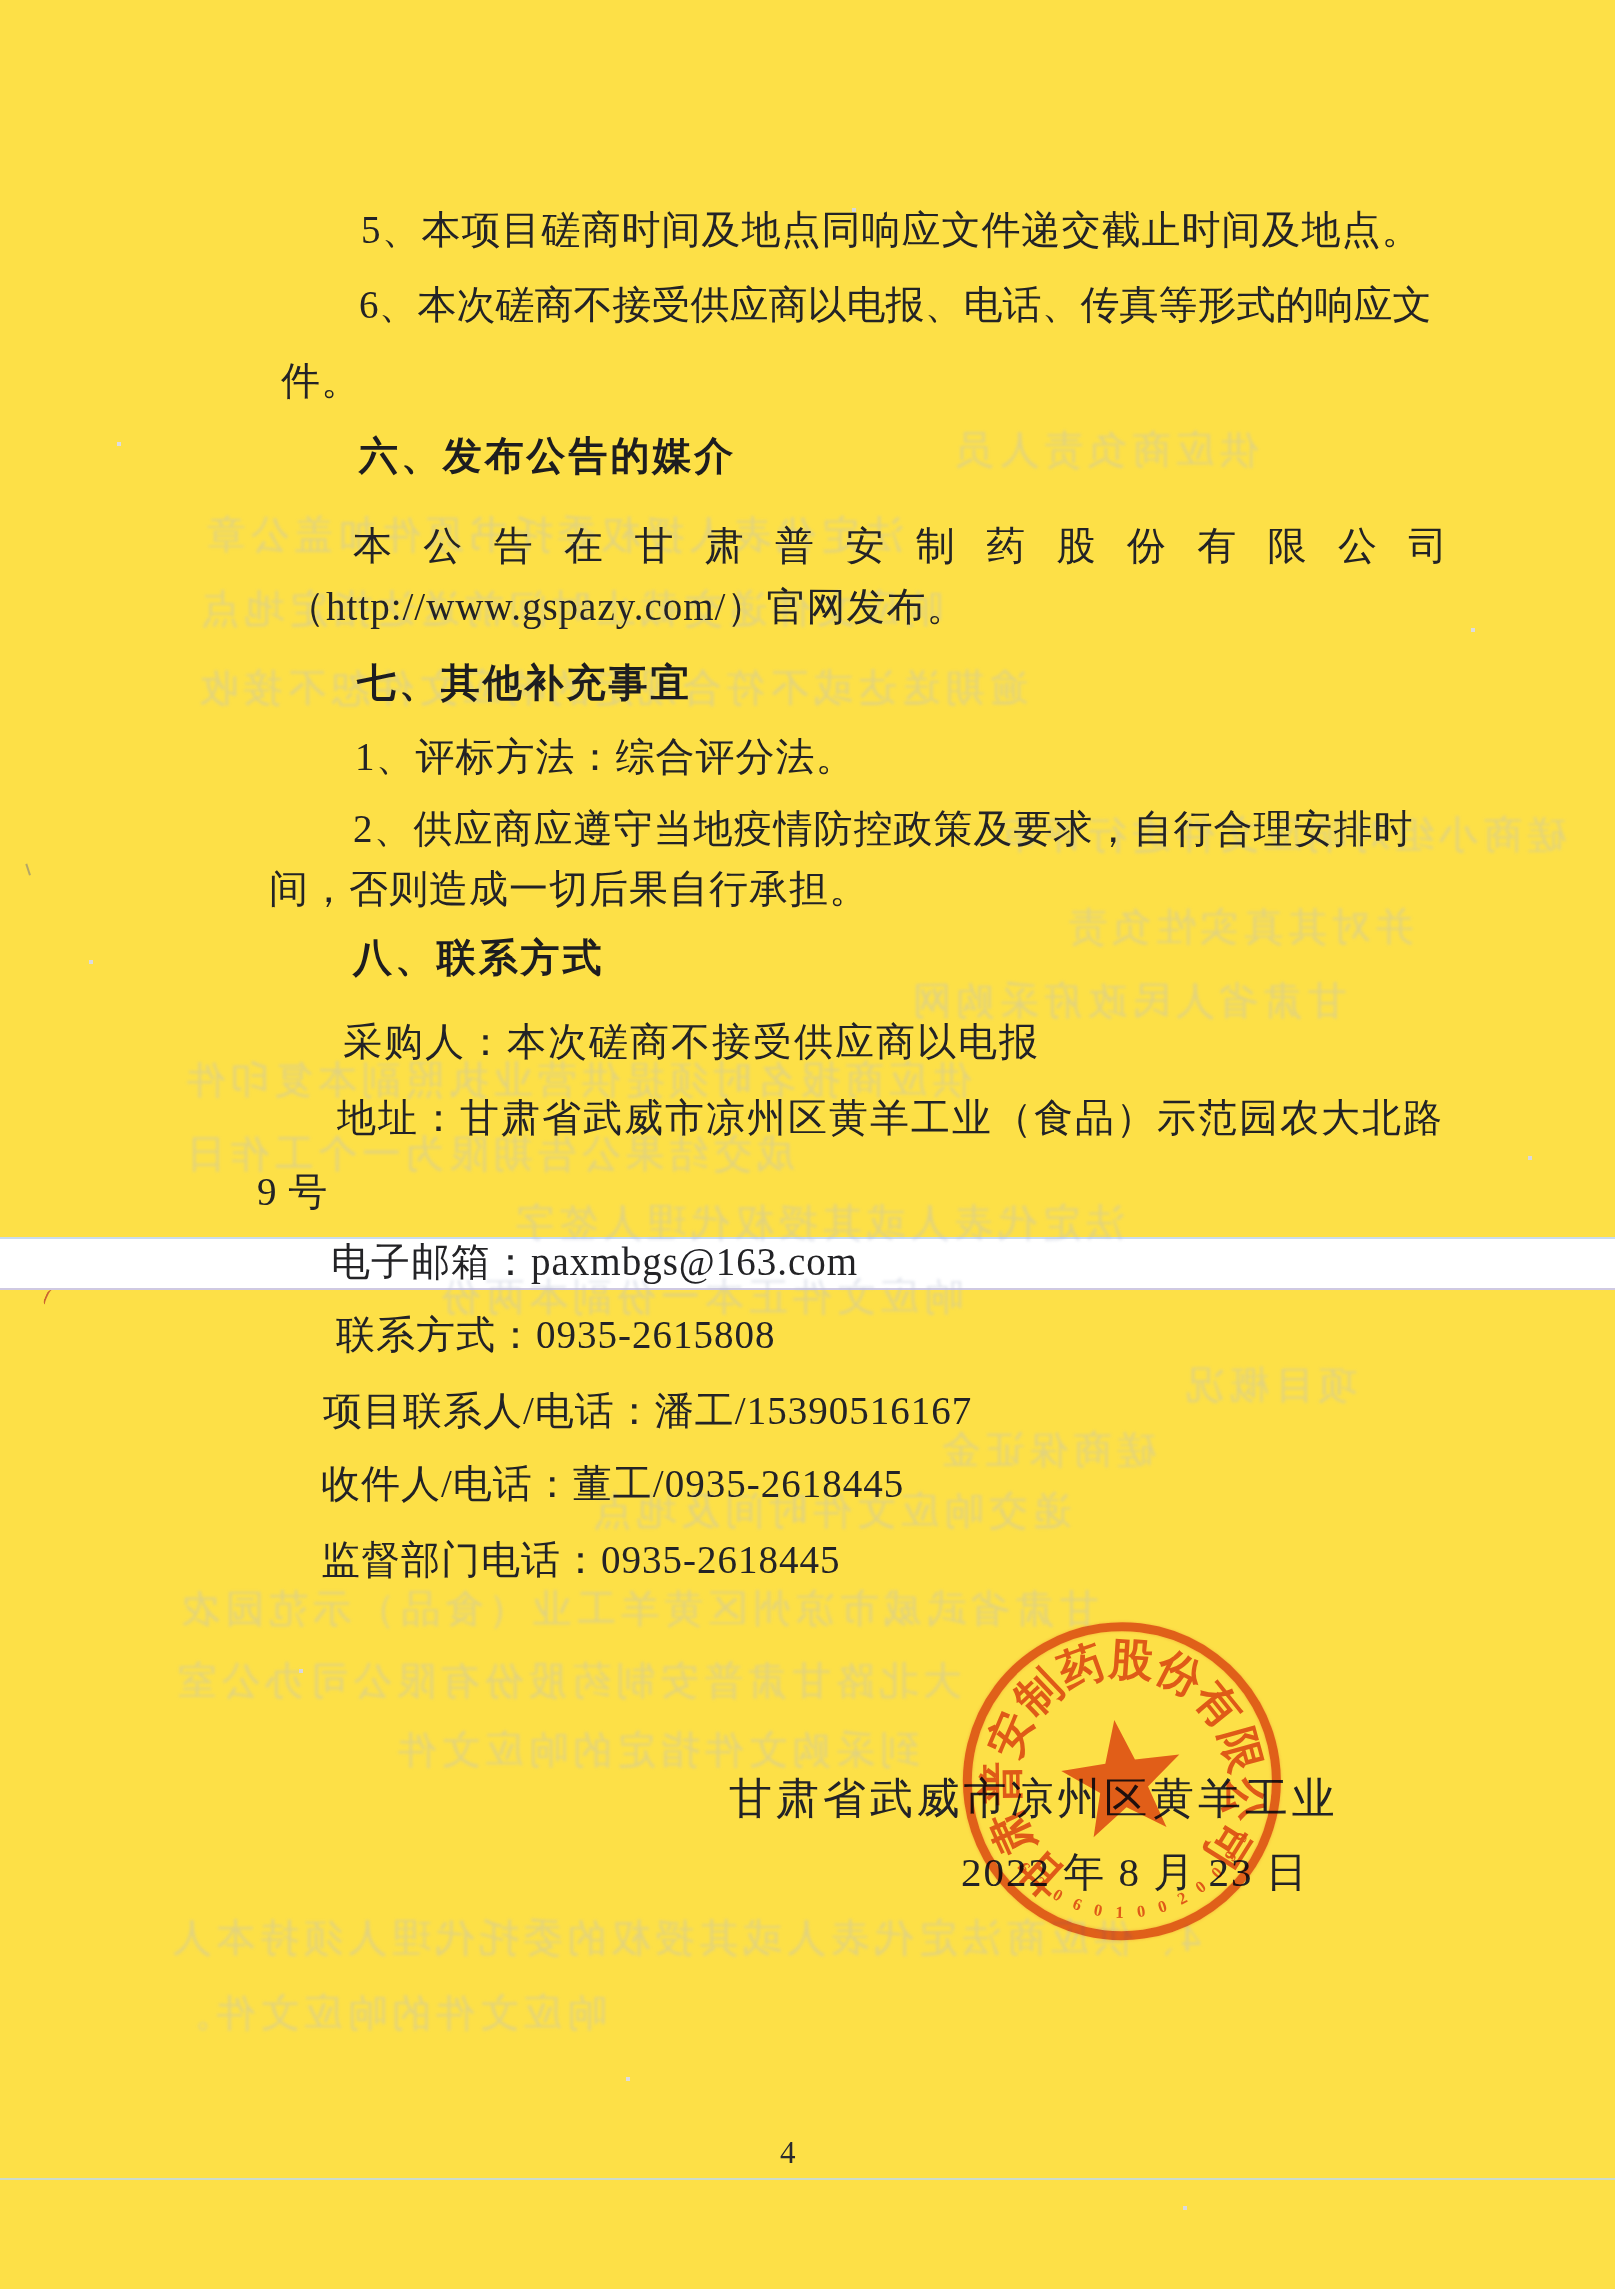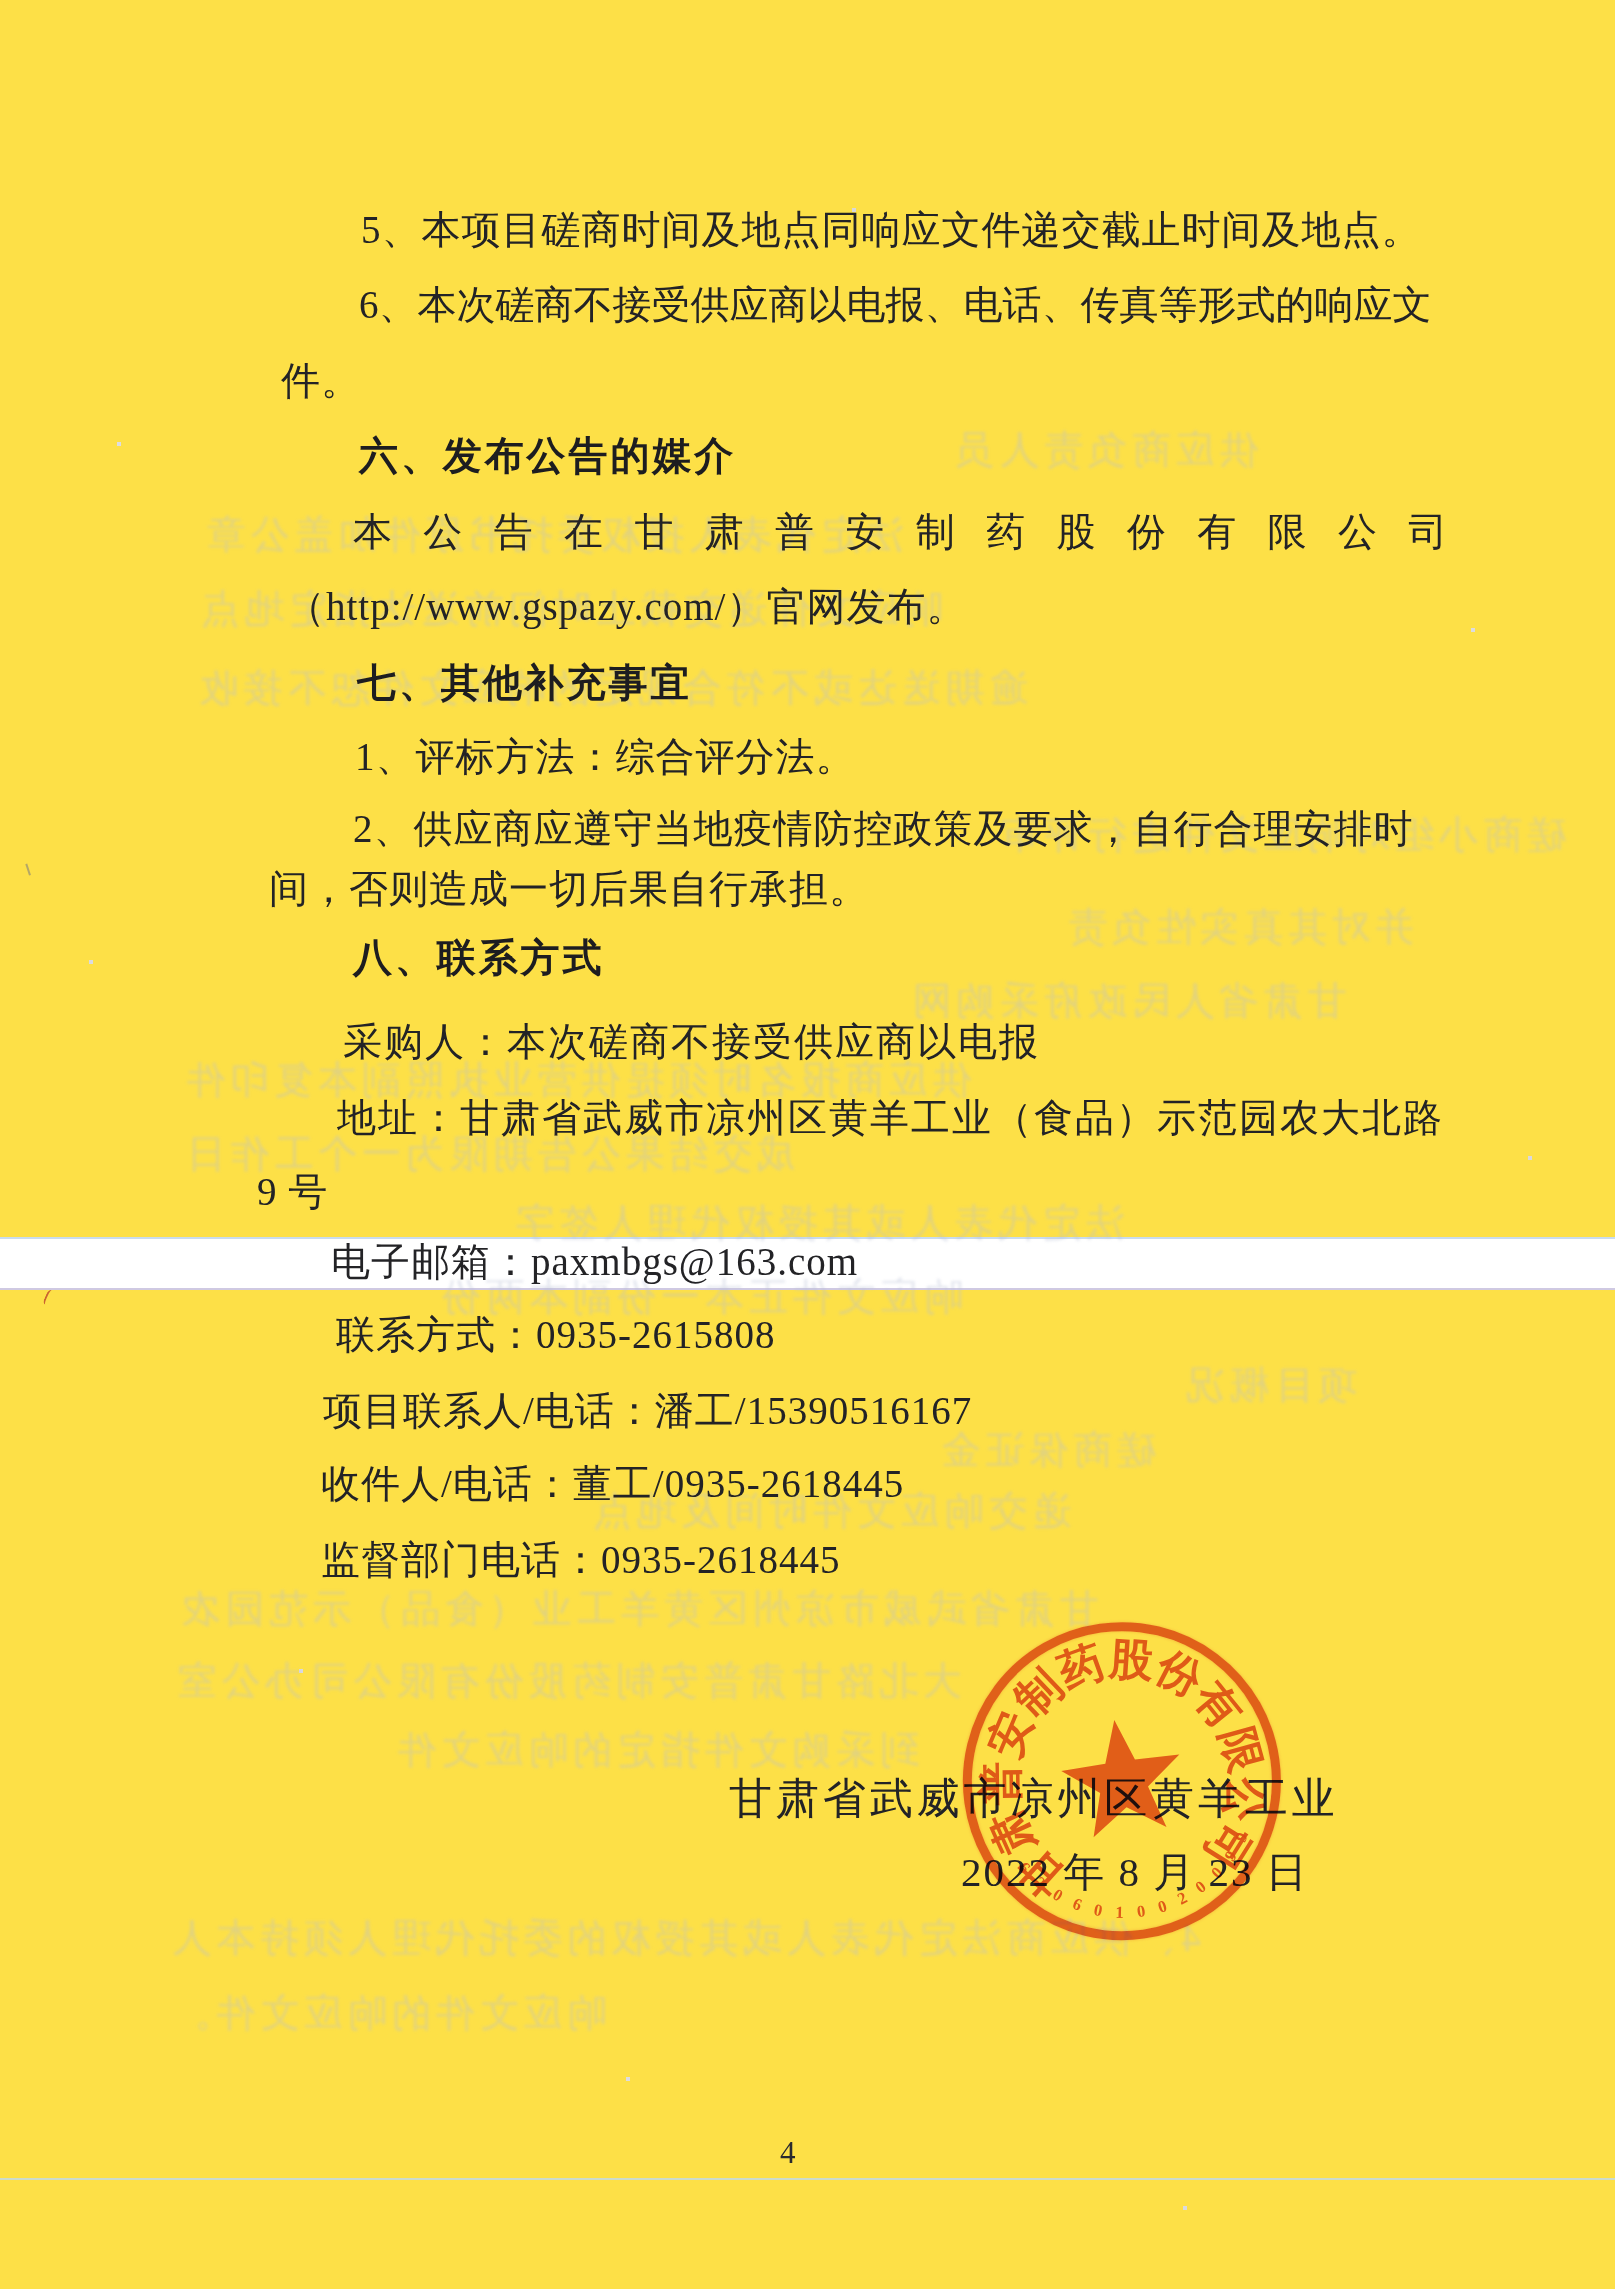--- a/index.html
+++ b/index.html
@@ -103,21 +103,21 @@
       <div class="ghost-line" style="left: 392px; top: 1723px;">到采购文件指定的响应文件</div>
       <div class="ghost-line" style="left: 167px; top: 1911px;">4、供应商法定代表人或其授权的委托代理人须持本人</div>
       <div class="ghost-line" style="left: 167px; top: 1986px;">响应文件的响应文件。</div>
     </div>
 
   <div id="text-layer">
       <div class="doc-line" style="left: 361px; top: 207px; letter-spacing: 1px;">5、本项目磋商时间及地点同响应文件递交截止时间及地点。</div>
       <div class="doc-line" style="left: 359px; top: 282px; letter-spacing: 0px;">6、本次磋商不接受供应商以电报、电话、传真等形式的响应文</div>
       <div class="doc-line" style="left: 281px; top: 358px; letter-spacing: 1px;">件。</div>
       <div class="doc-line bold" style="left: 359px; top: 433px; letter-spacing: 2.9px;">六、发布公告的媒介</div>
-      <div class="doc-line" style="left: 353px; top: 509px; letter-spacing: 10.8px;">本 公 告 在 甘 肃 普 安 制 药 股 份 有 限 公 司</div>
+      <div class="doc-line" style="left: 353px; top: 523px; letter-spacing: 10.8px;">本 公 告 在 甘 肃 普 安 制 药 股 份 有 限 公 司</div>
       <div class="doc-line" style="left: 286px; top: 584px; letter-spacing: 1px;">（http://www.gspazy.com/）官网发布。</div>
       <div class="doc-line bold" style="left: 357px; top: 660px; letter-spacing: 2.9px;">七、其他补充事宜</div>
       <div class="doc-line" style="left: 355px; top: 734px; letter-spacing: 1px;">1、评标方法：综合评分法。</div>
       <div class="doc-line" style="left: 353px; top: 806px; letter-spacing: 1px;">2、供应商应遵守当地疫情防控政策及要求，自行合理安排时</div>
       <div class="doc-line" style="left: 269px; top: 866px; letter-spacing: 1px;">间，否则造成一切后果自行承担。</div>
       <div class="doc-line bold" style="left: 353px; top: 935px; letter-spacing: 2.9px;">八、联系方式</div>
       <div class="doc-line" style="left: 343px; top: 1019px; letter-spacing: 2px;">采购人：本次磋商不接受供应商以电报</div>
       <div class="doc-line" style="left: 337px; top: 1095px; letter-spacing: 2px;">地址：甘肃省武威市凉州区黄羊工业（食品）示范园农大北路</div>
       <div class="doc-line" style="left: 257px; top: 1169px; letter-spacing: 1px;">9 号</div>
       <div class="doc-line" style="left: 331px; top: 1239px; letter-spacing: 1px;">电子邮箱：paxmbgs@163.com</div>

